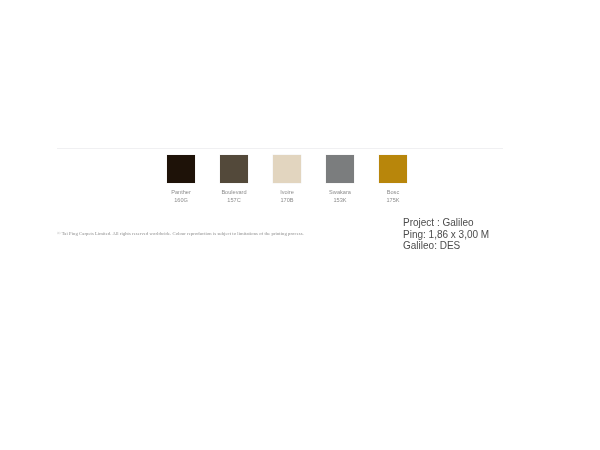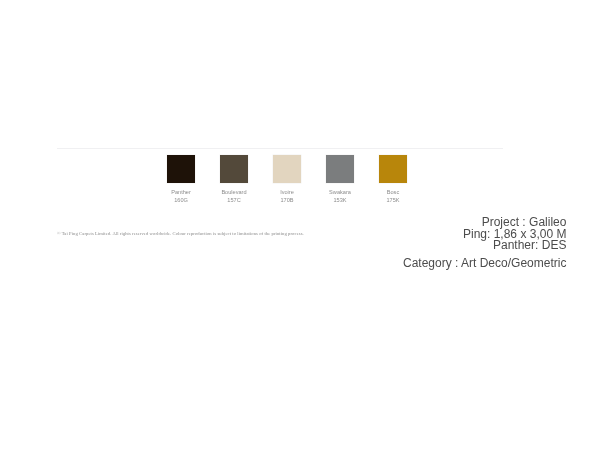--- a/index.html
+++ b/index.html
@@ -83,23 +83,22 @@
     letter-spacing: 0.02em;
   }
 
   
   .meta {
     position: absolute;
     left: 403px;
     top: 217px;
     color: #4c4c4c;
     font-family: "Liberation Sans", sans-serif;
-    font-size: 12px;
+    font-size: 10px;
     line-height: 11.6px;
-    text-align: right;
   }
   .meta-row {
     white-space: nowrap;
   }
   .meta-row.spaced {
     margin-top: 6px;
   }
   .meta-key {
     display: inline;
   }
@@ -153,22 +152,18 @@
   <div class="meta">
     <div class="meta-row">
       <span class="meta-key">Project :</span>
       <span class="meta-val">Galileo</span>
     </div>
     <div class="meta-row">
       <span class="meta-key">Ping:</span>
       <span class="meta-val">1,86 x 3,00 M</span>
     </div>
     <div class="meta-row">
-      <span class="meta-key">Panther:</span>
+      <span class="meta-key">Galileo:</span>
       <span class="meta-val">DES</span>
-    </div>
-    <div class="meta-row spaced">
-      <span class="meta-key">Category :</span>
-      <span class="meta-val">Art Deco/Geometric</span>
     </div>
   </div>
 
 </div>
 
 </body></html>

